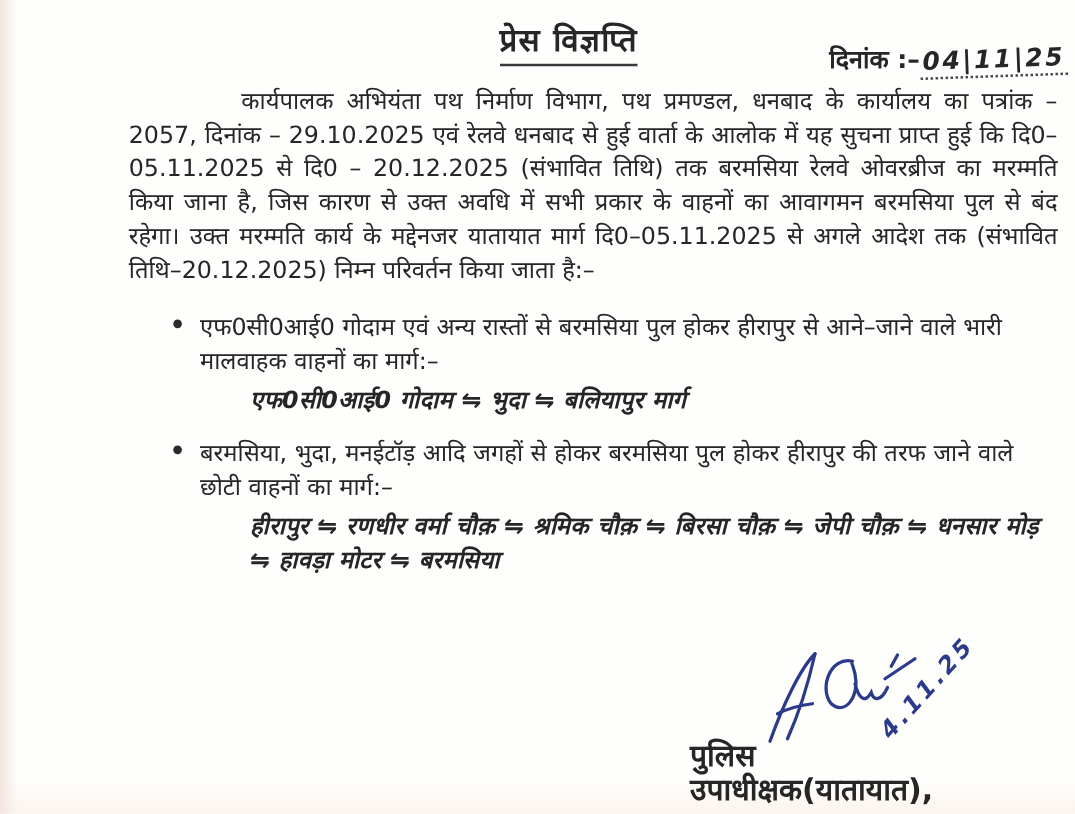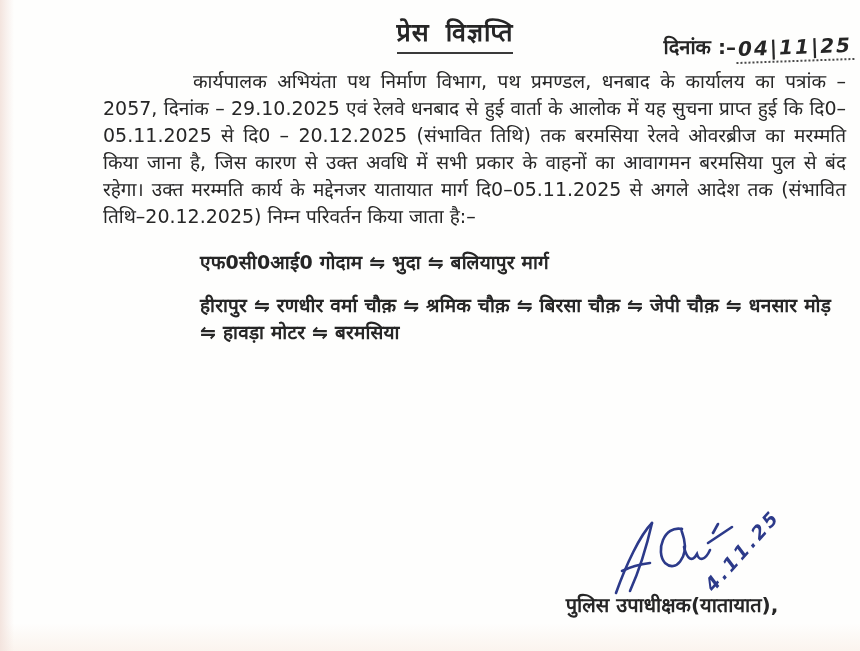--- a/index.html
+++ b/index.html
@@ -11,21 +11,21 @@
     overflow:hidden;
     color:#262626;
   }
   .sheet {
     position:absolute; inset:0;
     background:
       linear-gradient(90deg, #f3e4de 0px, rgba(243,228,222,0.55) 6px, rgba(255,255,255,0) 14px),
       linear-gradient(0deg, #fbf4ee 0px, rgba(255,255,255,0) 28px),
       #fefefd;
   }
-  .title-row { text-align:center; padding-top:14px;font-family:Liberation Mono, monospace; }
+  .title-row { text-align:center; padding-top:14px; }
   .doc-title {
     display:inline-block;
     margin-left:50px;
     font-size:25px; font-weight:700;
     border-bottom:2px solid #3a3a3a;
     padding-bottom:3px;
     letter-spacing:1px;
   }
   .date-row {
     position:absolute; top:33px; right:6px;
@@ -60,36 +60,36 @@
   .bullet-item::before {
     content:"\2022";
     position:absolute; left:32px; top:-2px;
     font-size:24px; color:#2b2b2b;
   }
   .route-line {
     margin:2px 0 16px 97px;
     font-weight:600;
     letter-spacing:0.2px;
     max-width:660px;
+    font-style:italic;
   }
   .sig-area { position:absolute; top:505px; left:600px; width:250px; height:146px; }
   .sig-svg { position:absolute; left:10px; top:8px; }
   .sig-date {
     position:absolute; left:108px; top:72px;
     transform:rotate(-48deg);
     transform-origin:left center;
     color:#2c3a8a;
     font-size:19px; font-style:italic; font-weight:600;
     letter-spacing:3px;
     white-space:nowrap;
   }
   .sig-block {
     position:absolute; top:592px; left:552px; width:240px;
-    text-align:center;
-    font-size:20px; font-weight:600;
+    font-size:24px; font-weight:600;
     line-height:27px;
   }
 </style>
 </head>
 <body>
 
 <div class="sheet">
 
   <div class="title-row">
     <span class="doc-title">प्रेस विज्ञप्ति</span>
@@ -98,22 +98,24 @@
   <div class="date-row">
     <span class="date-label">दिनांक :–</span><span class="date-hand">04|11|25</span>
   </div>
 
   <div class="content">
 
     <p class="intro">कार्यपालक अभियंता पथ निर्माण विभाग, पथ प्रमण्डल, धनबाद के कार्यालय का पत्रांक –2057, दिनांक – 29.10.2025 एवं रेलवे धनबाद से हुई वार्ता के आलोक में यह सुचना प्राप्त हुई कि दि0–05.11.2025 से दि0 – 20.12.2025 (संभावित तिथि) तक बरमसिया रेलवे ओवरब्रीज का मरम्मति किया जाना है, जिस कारण से उक्त अवधि में सभी प्रकार के वाहनों का आवागमन बरमसिया पुल से बंद रहेगा। उक्त मरम्मति कार्य के मद्देनजर यातायात मार्ग दि0–05.11.2025 से अगले आदेश तक (संभावित तिथि–20.12.2025) निम्न परिवर्तन किया जाता है:–</p>
 
     <div class="bullet-list">
 
+      <div class="bullet-item">एफ0सी0आई0 गोदाम एवं अन्य रास्तों से बरमसिया पुल होकर हीरापुर से आने–जाने वाले भारी मालवाहक वाहनों का मार्ग:–</div>
       <div class="route-line">एफ0सी0आई0 गोदाम ⇋ भुदा ⇋ बलियापुर मार्ग</div>
 
+      <div class="bullet-item">बरमसिया, भुदा, मनईटॉड़ आदि जगहों से होकर बरमसिया पुल होकर हीरापुर की तरफ जाने वाले छोटी वाहनों का मार्ग:–</div>
 
       <div class="route-line">हीरापुर ⇋ रणधीर वर्मा चौक़ ⇋ श्रमिक चौक़ ⇋ बिरसा चौक़ ⇋ जेपी चौक़ ⇋ धनसार मोड़ ⇋ हावड़ा मोटर ⇋ बरमसिया</div>
 
     </div>
   </div>
 
   <div class="sig-area">
     <svg class="sig-svg" width="130" height="95" viewBox="0 0 130 95" fill="none">
       <g stroke="#2c3a8a" stroke-width="2.6" stroke-linecap="round" fill="none">
         <path d="M6,80 C16,52 30,22 42,10"></path>

